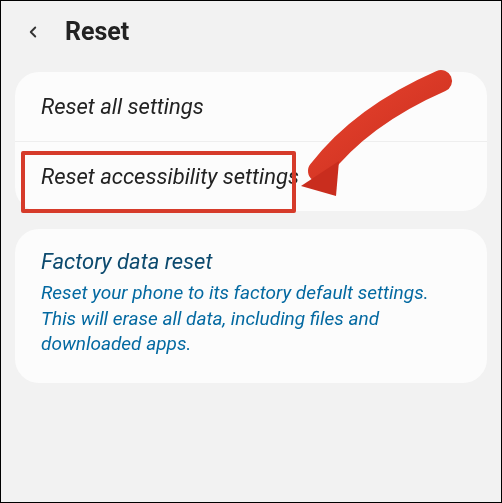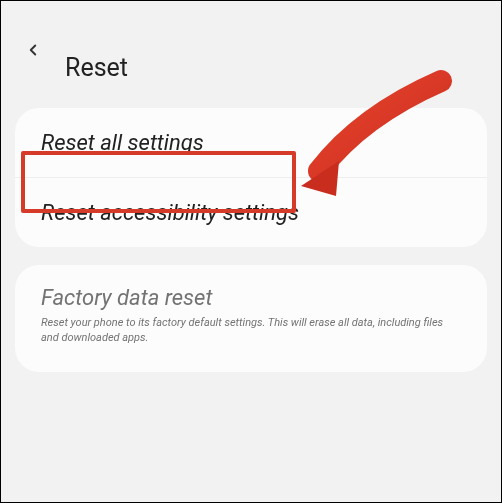--- a/index.html
+++ b/index.html
@@ -21,23 +21,22 @@
       width: 24px;
       height: 24px;
       display: flex;
       align-items: center;
       justify-content: center;
       margin-right: 20px;
     }
     .back-icon svg { stroke: #333; }
     .header-title {
       font-size: 25px;
-      font-weight: 400;
+      font-weight: 700;
       color: #222;
-      margin-top: 36px;
     }
     .card {
       background: #fcfcfc;
       border-radius: 24px;
       margin: 6px 14px 18px 14px;
       overflow: hidden;
       font-style: italic;
     }
     .list-item {
       padding: 22px 26px;
@@ -48,26 +47,26 @@
     }
     .list-item:last-child { border-bottom: none; }
     .highlight-box {
       position: absolute;
       border: 4px solid #d63b2a;
       pointer-events: none;
       border-radius: 2px;
     }
     .item-title {
       font-size: 22px;
-      color: #737373;
+      color: #0c4a6e;
       margin-bottom: 6px;
     }
     .item-desc {
-      font-size: 11px;
-      color: #737373;
+      font-size: 19px;
+      color: #0369a1;
       line-height: 1.35;
     }
     .arrow-overlay {
       position: absolute;
       pointer-events: none;
     }
   </style>
 </head>
 <body>
 

